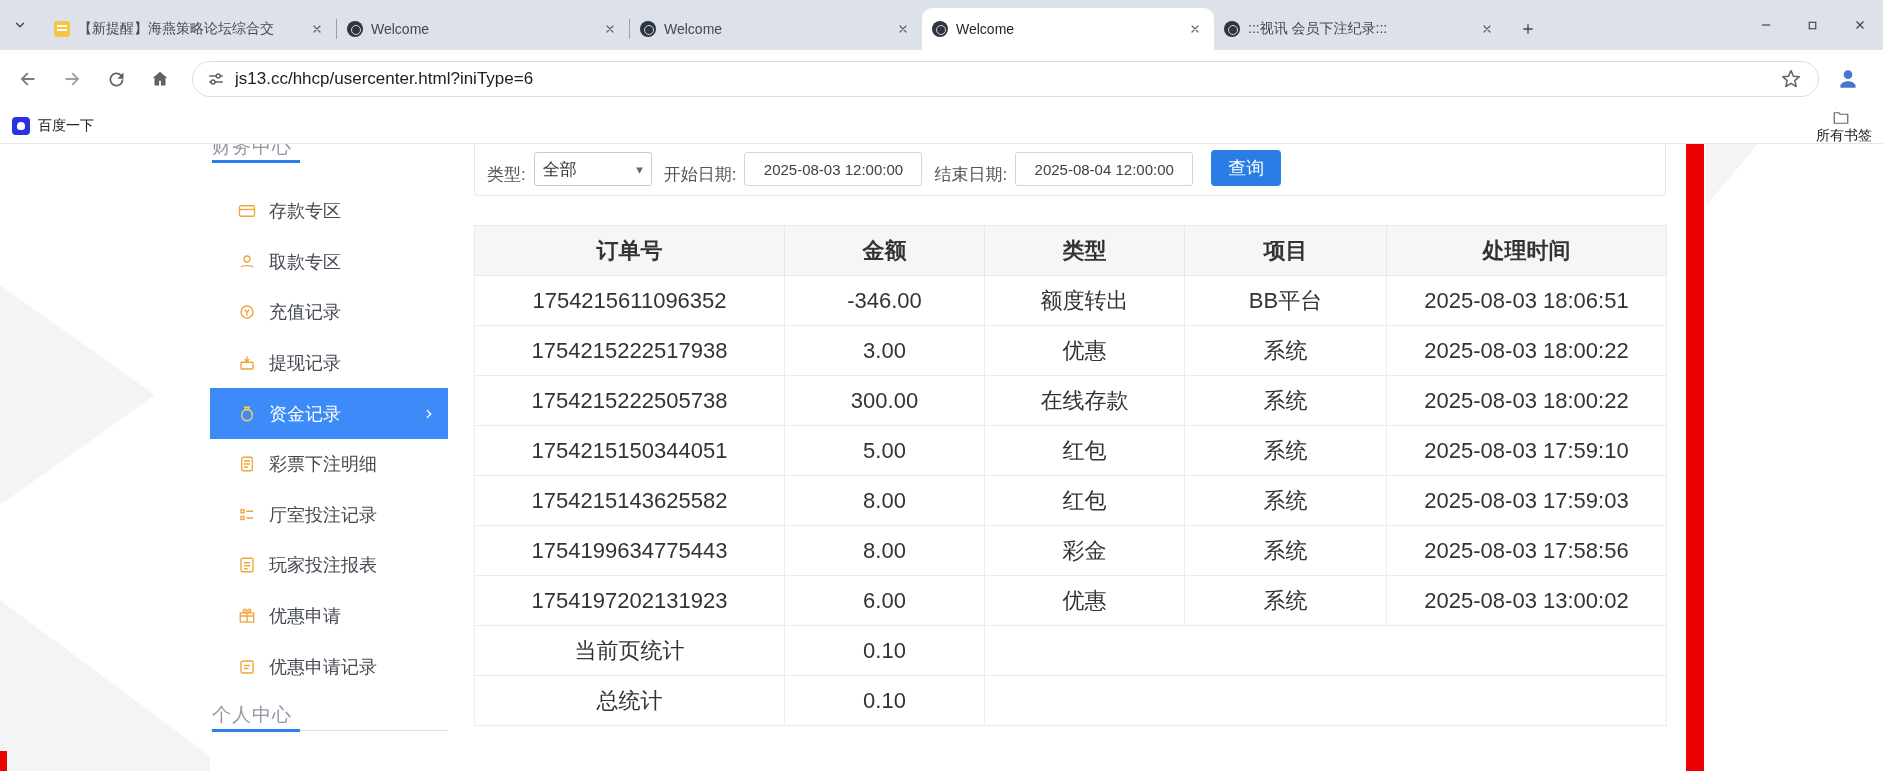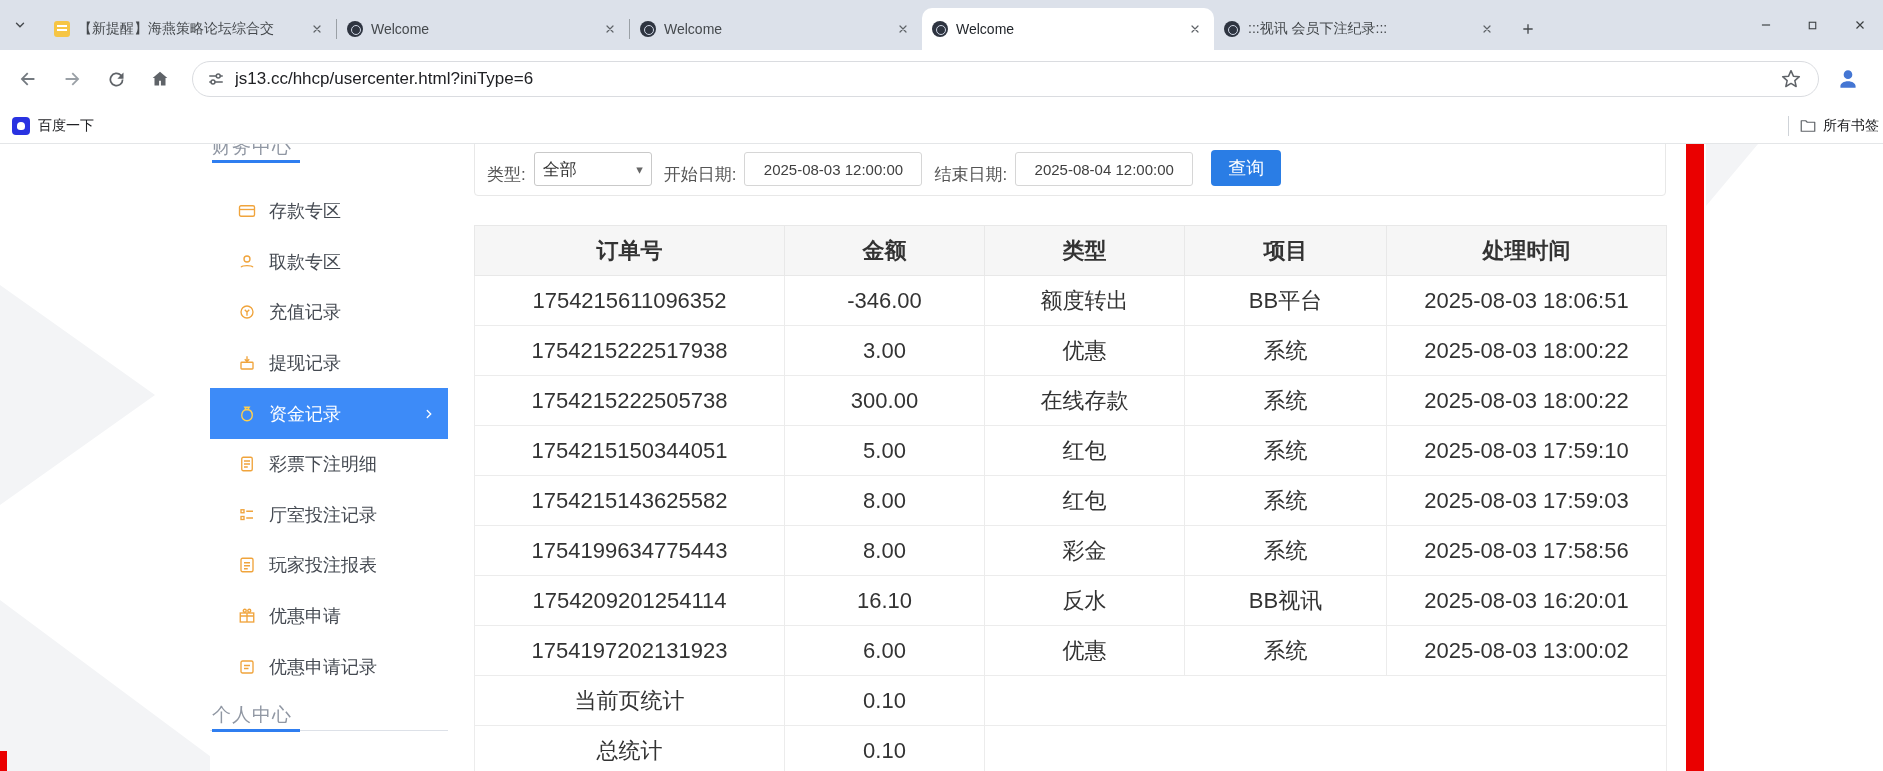--- a/index.html
+++ b/index.html
@@ -31,21 +31,21 @@
   .omnibox .url { font-size:17px; color:#202124; margin-left:10px; flex:1; white-space:nowrap; overflow:hidden; }
   .star-btn { width:26px; height:26px; display:flex; align-items:center; justify-content:center; cursor:pointer; }
   .avatar-btn { width:34px; height:34px; display:flex; align-items:center; justify-content:center; border-radius:50%; cursor:pointer; }
 
   
   .bookmarks { position:absolute; left:0; top:108px; width:1883px; height:36px; background:#fff; border-bottom:1px solid #e4e6e8; display:flex; align-items:center; padding-left:12px; }
   .bookmark-item { display:flex; gap:8px; cursor:pointer; }
   .baidu-ico { width:18px; height:18px; border-radius:4px; background:#2932e1; position:relative; }
   .baidu-ico::after { content:""; position:absolute; left:5px; top:5px; width:8px; height:8px; background:#fff; border-radius:50% 50% 40% 40%; }
   .bookmark-label { font-size:14px; color:#202124; }
-  .all-bookmarks { position:absolute; right:0; top:0; height:36px; display:flex; align-items:center; width:95px; overflow:hidden; }
+  .all-bookmarks { position:absolute; right:0; top:0; height:36px; display:flex; align-items:center; width:84px; overflow:hidden;flex-direction:column; }
   .bm-divider { width:1px; height:20px; background:#cfd3d8; margin-right:10px; flex:0 0 1px; }
   .all-bm-label { font-size:14px; color:#202124; margin-left:6px; white-space:nowrap; }
 
   
   .page { position:absolute; left:0; top:144px; width:1883px; height:627px; background:#fff; overflow:hidden;padding-left:8px; }
   .deco-tri-1 { position:absolute; left:0; top:141px; width:155px; height:220px; background:#f3f4f6; clip-path:polygon(0 0,100% 50%,0 100%); }
   .deco-tri-2 { position:absolute; left:0; top:456px; width:230px; height:171px; background:#f3f4f6; clip-path:polygon(0 0,100% 100%,0 100%); }
   .deco-tri-3 { position:absolute; left:1706px; top:0; width:52px; height:62px; background:#f3f4f6; clip-path:polygon(0 0,100% 0,0 100%); }
   .red-stripe { position:absolute; left:1686px; top:0; width:18px; height:627px; background:#ea0000; }
   .red-notch { position:absolute; left:0; top:607px; width:7px; height:20px; background:#ea0000; }
@@ -447,27 +447,20 @@
           <td>2025-08-03 17:59:03</td>
         </tr>
         <tr>
           <td>1754199634775443</td>
           <td>8.00</td>
           <td>彩金</td>
           <td>系统</td>
           <td>2025-08-03 17:58:56</td>
         </tr>
         <tr>
-          <td>1754209201254114</td>
-          <td>16.10</td>
-          <td>反水</td>
-          <td>BB视讯</td>
-          <td>2025-08-03 16:20:01</td>
-        </tr>
-        <tr>
           <td>1754197202131923</td>
           <td>6.00</td>
           <td>优惠</td>
           <td>系统</td>
           <td>2025-08-03 13:00:02</td>
         </tr>
         <tr>
           <td>当前页统计</td>
           <td>0.10</td>
           <td colspan="3"></td>

